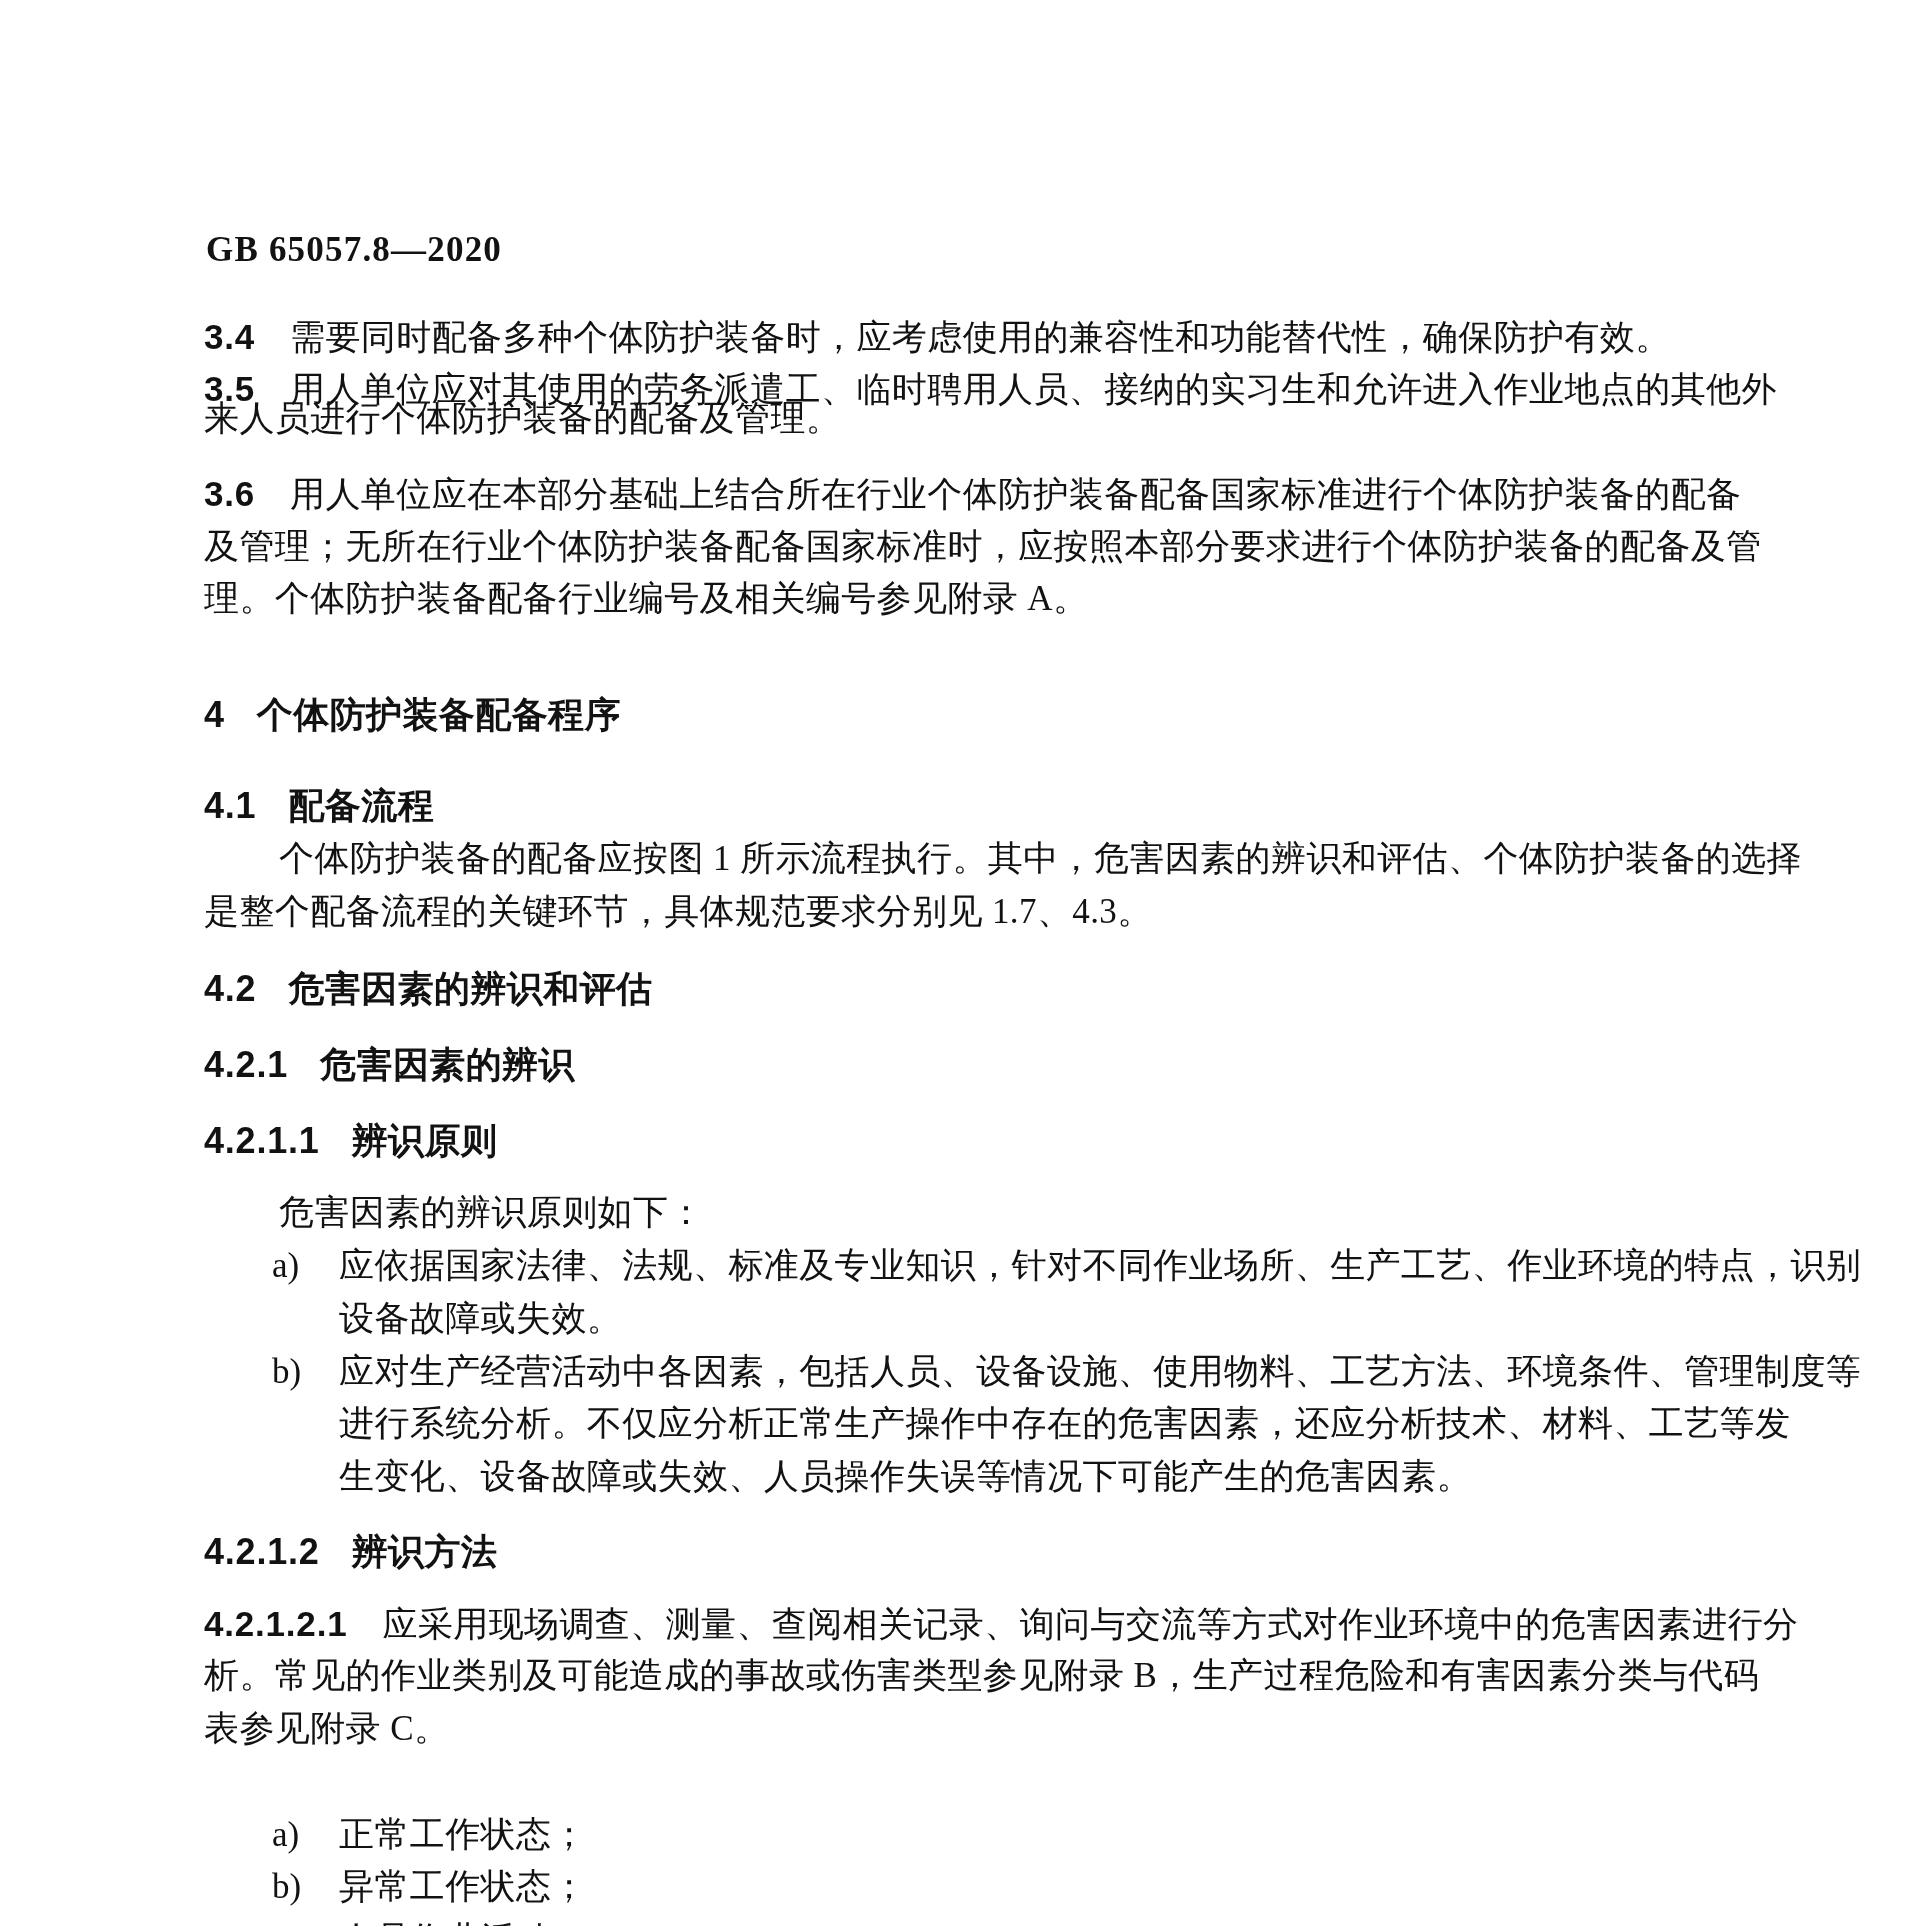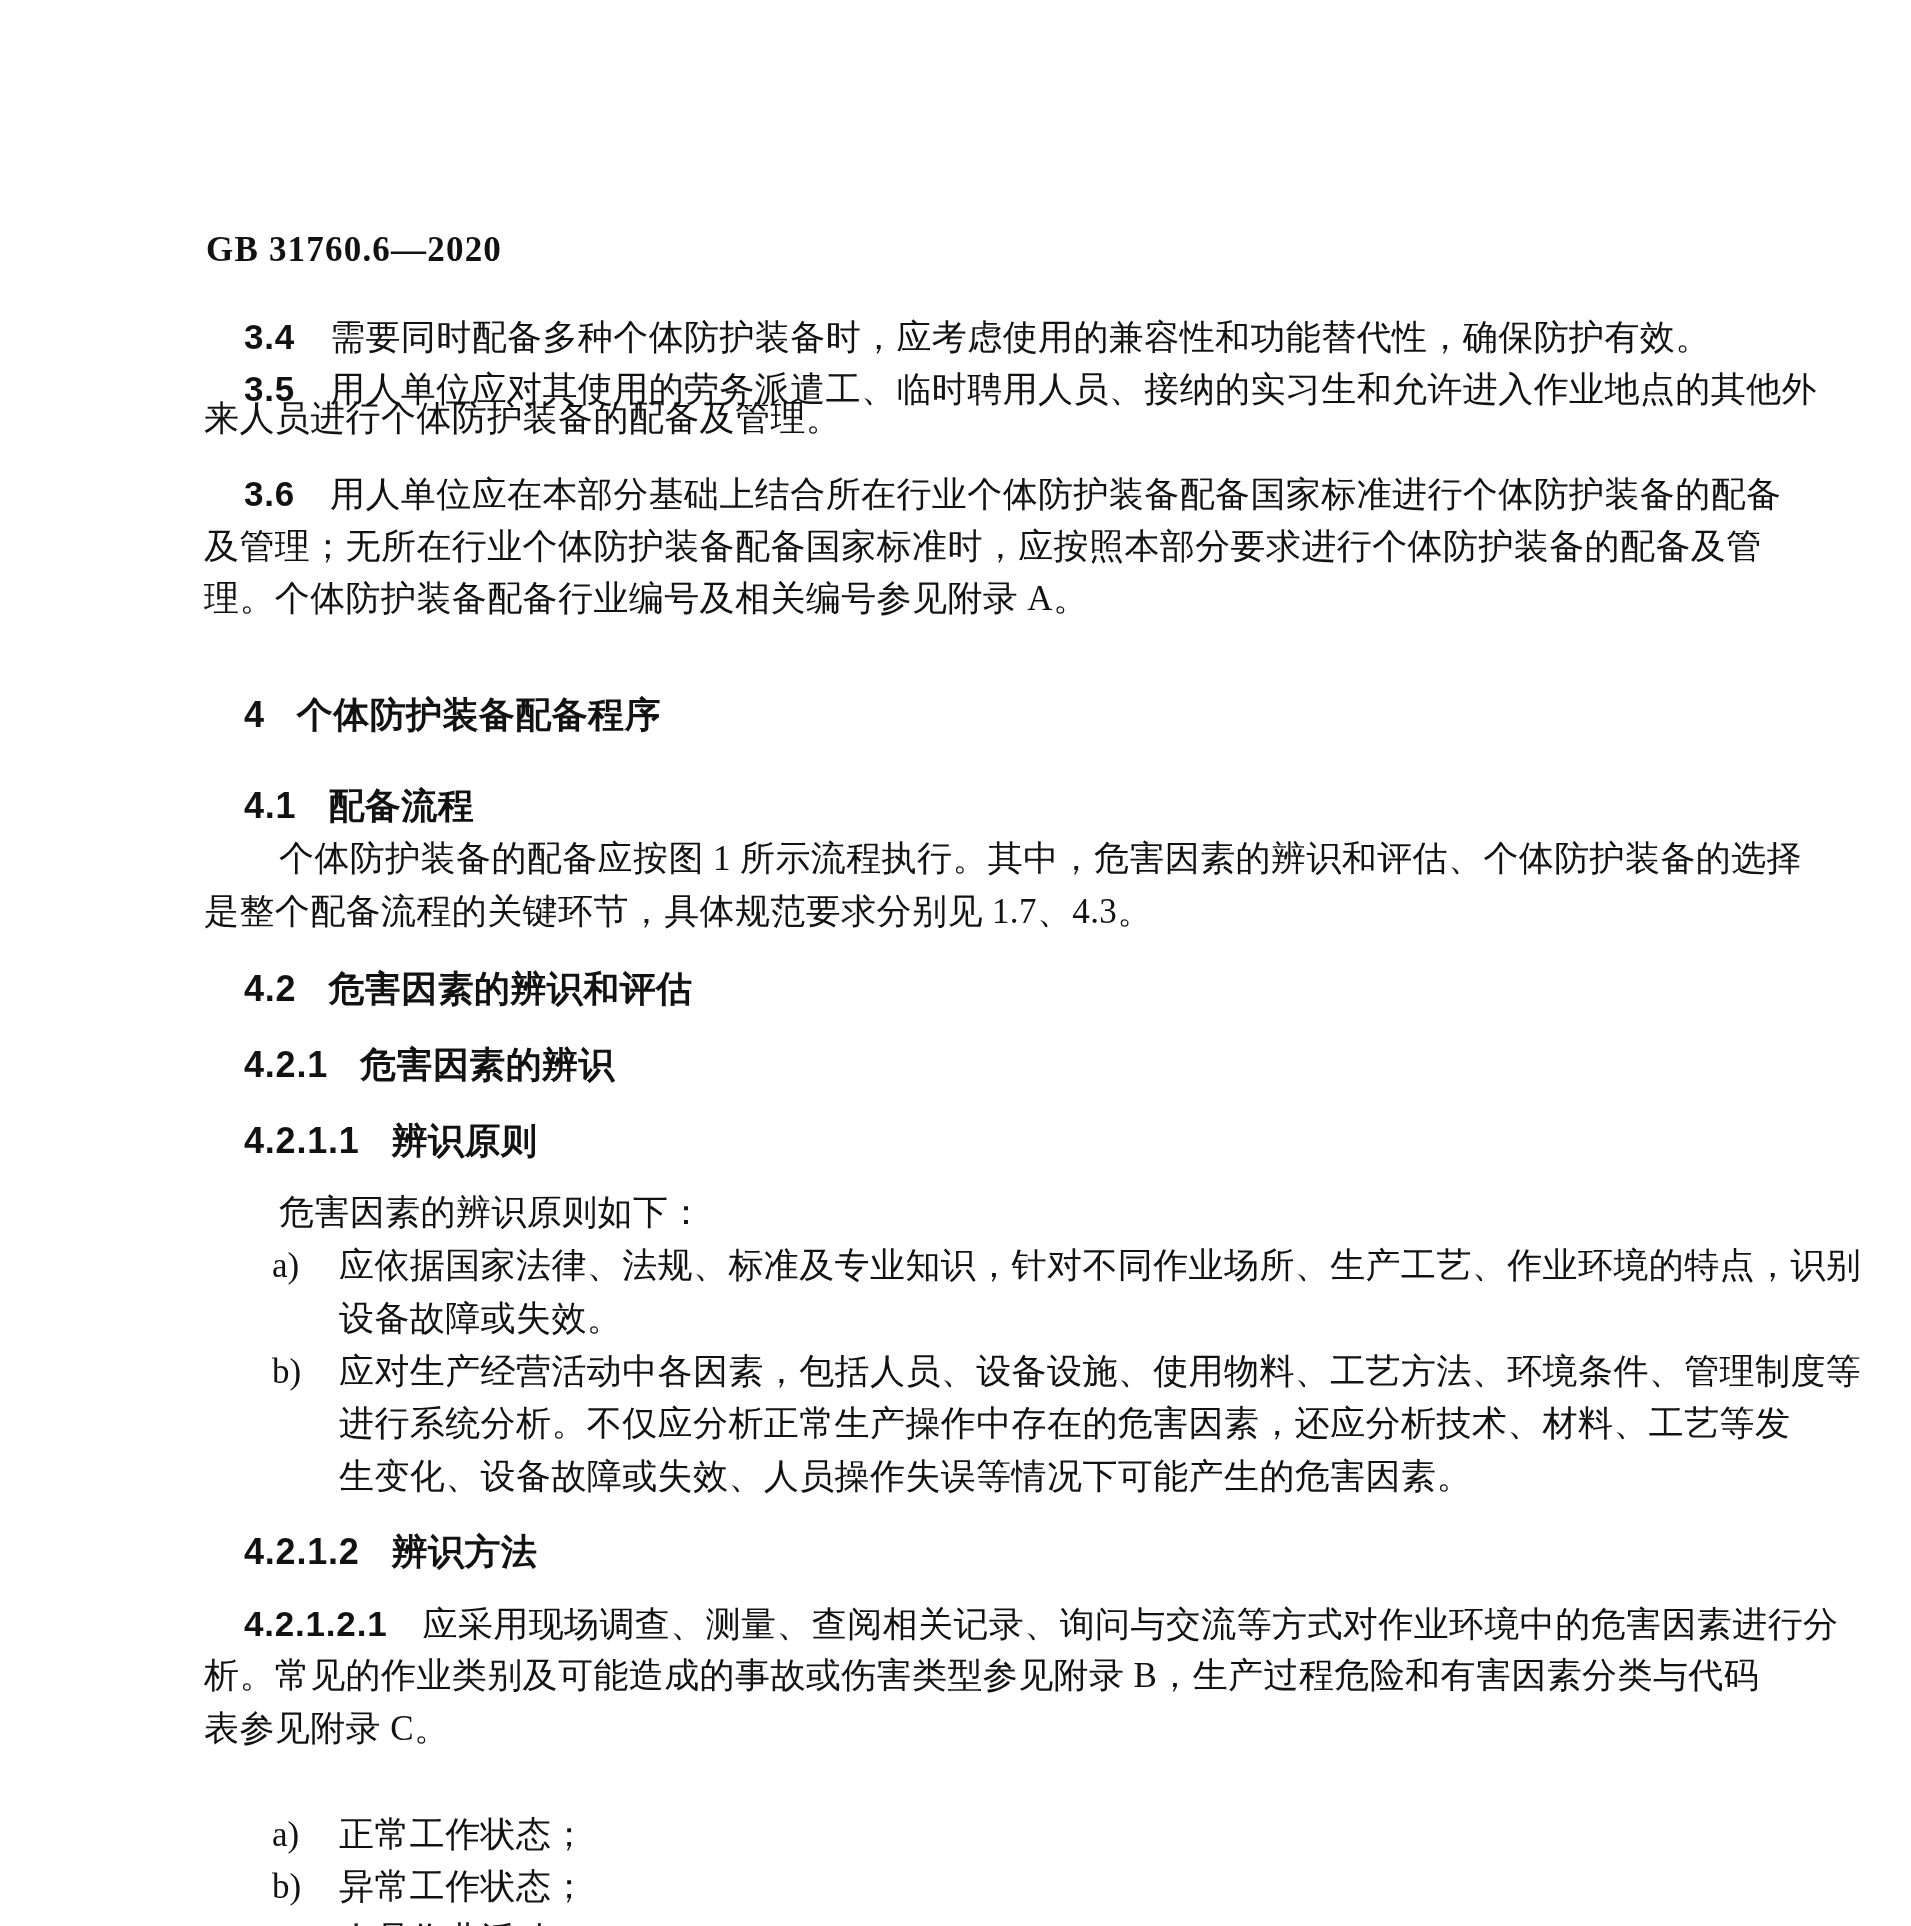--- a/index.html
+++ b/index.html
@@ -17,21 +17,20 @@
     font-size:35px;
     line-height:1.2;
     white-space:nowrap;
     letter-spacing:0.4px;
   }
   .num{
     font-family:"Liberation Sans","DejaVu Sans",sans-serif;
     font-weight:700;
     margin-right:35px;
     letter-spacing:0.8px;
-    margin-left:40px;
   }
   .hd{
     font-family:"Liberation Sans","DejaVu Sans",sans-serif;
     font-weight:700;
     font-size:36px;
   }
   .hd .num{margin-right:32px;}
   .indent1{left:279px;}
   .li-first{left:272px;}
   .li-cont{left:339px;}
@@ -47,21 +46,21 @@
     font-weight:700;
     letter-spacing:1.2px;
     font-family:"Liberation Serif","DejaVu Serif",serif;
   }
 </style>
 </head>
 <body>
 
 <div class="page">
 
-  <div class="doc-header">GB 31760.6—2020</div>
+  <div class="doc-header">GB 65057.8—2020</div>
 
   <div class="ln" style="top:316px"><span class="num">3.4</span><span>需要同时配备多种个体防护装备时，应考虑使用的兼容性和功能替代性，确保防护有效。</span></div>
 
   <div class="ln" style="top:368px"><span class="num">3.5</span><span>用人单位应对其使用的劳务派遣工、临时聘用人员、接纳的实习生和允许进入作业地点的其他外</span></div>
   <div class="ln" style="top:398px">来人员进行个体防护装备的配备及管理。</div>
 
   <div class="ln" style="top:473px"><span class="num">3.6</span><span>用人单位应在本部分基础上结合所在行业个体防护装备配备国家标准进行个体防护装备的配备</span></div>
   <div class="ln" style="top:578px">理。个体防护装备配备行业编号及相关编号参见附录 A。</div>
   <div class="ln" style="top:526px">及管理；无所在行业个体防护装备配备国家标准时，应按照本部分要求进行个体防护装备的配备及管</div>
 

